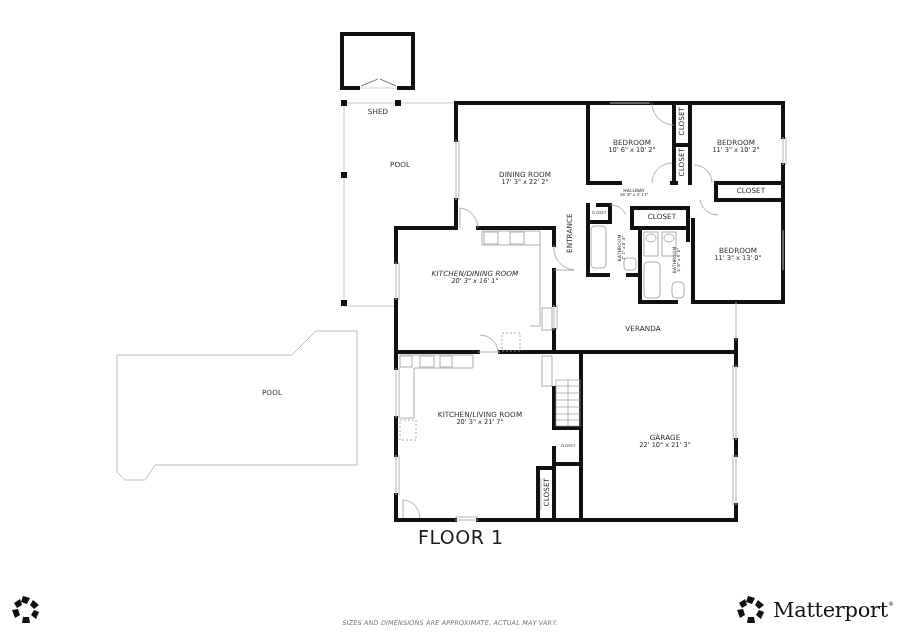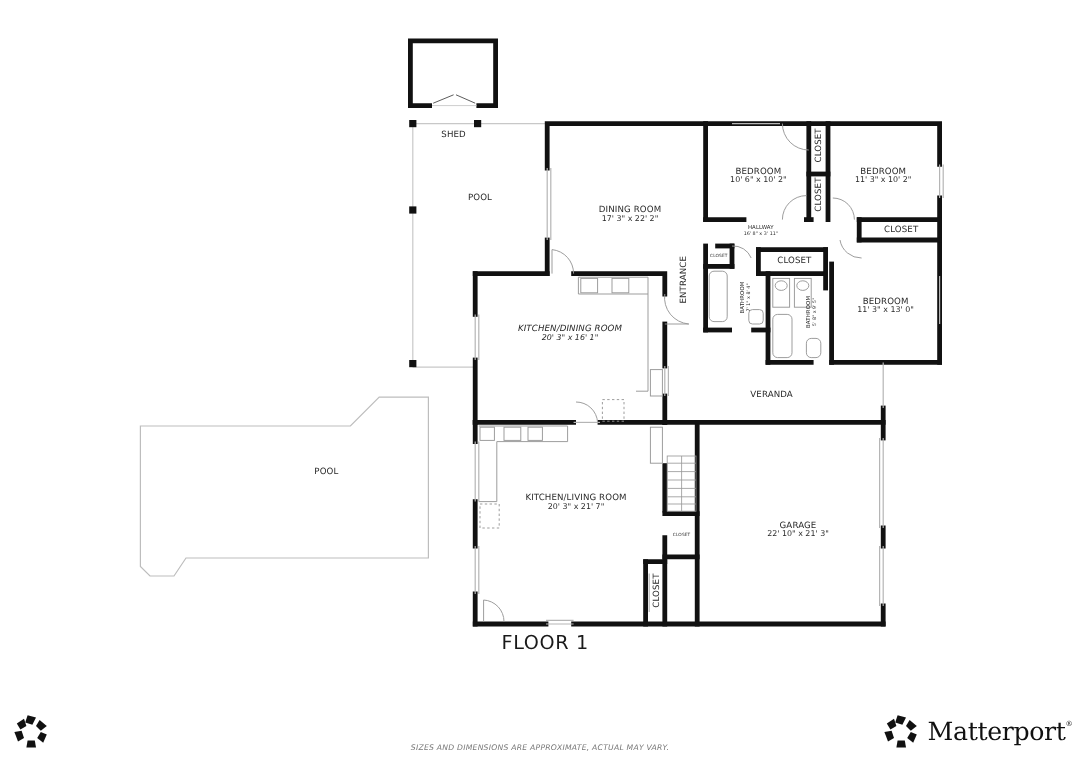--- a/index.html
+++ b/index.html
@@ -5,21 +5,21 @@
   html, body { margin:0; padding:0; background:#ffffff; }
   body { width:900px; height:636px; position:relative; overflow:hidden; font-family:"DejaVu Sans", sans-serif; color:#222; }
   #plan { position:absolute; left:0; top:0; width:900px; height:636px; }
   .lbl { position:absolute; text-align:center; font-family:"DejaVu Sans", sans-serif; color:#2a2a2a; white-space:nowrap; line-height:1.15; }
   .lbl .name { font-size:7.2px; letter-spacing:0.1px; display:block; }
   .lbl .dim { font-size:6.6px; display:block; }
   .lbl.small .name { font-size:4.5px; }
   .lbl.small .dim { font-size:4px; }
   .lbl.tiny .name { font-size:3.6px; }
   .vert { transform:rotate(-90deg); transform-origin:center center; }
-  .floor-title { position:absolute; left:418px; top:526px; font-size:16px; letter-spacing:0.5px; color:#1a1a1a; font-family:"DejaVu Sans", sans-serif; }
+  .floor-title { position:absolute; left:418px; top:526px; font-size:19px; letter-spacing:0.5px; color:#1a1a1a; font-family:"DejaVu Sans", sans-serif; }
   .disclaimer { position:absolute; left:0; width:900px; top:619px; text-align:center; font-size:6.4px; color:#777; letter-spacing:0.2px; font-family:"DejaVu Sans", sans-serif;font-style:italic; }
   .brand { position:absolute; top:594px; display:flex; align-items:center; gap:6px; }
   .brand-left { left:10px; }
   .brand-right { left:735px; }
   .brand-text { font-family:"DejaVu Serif", serif; font-size:21px; color:#111; letter-spacing:-0.3px; }
   .brand-text sup { font-size:6px; vertical-align:top; position:relative; top:2px; }
 </style>
 </head>
 <body>
 

